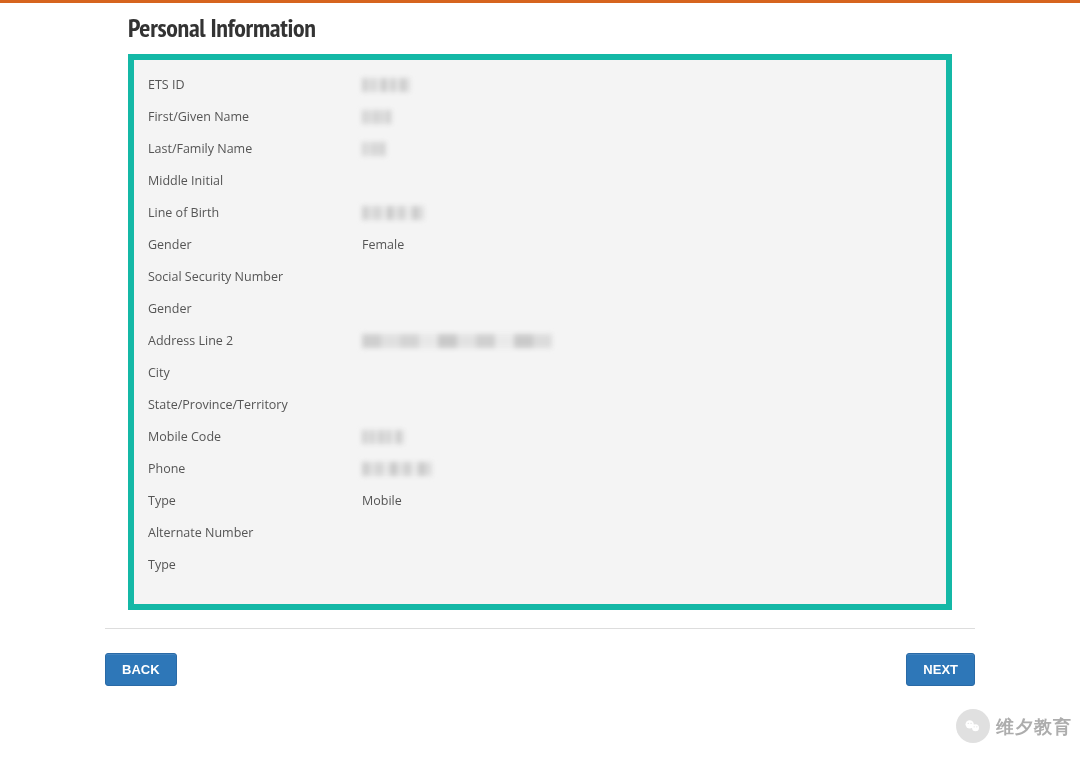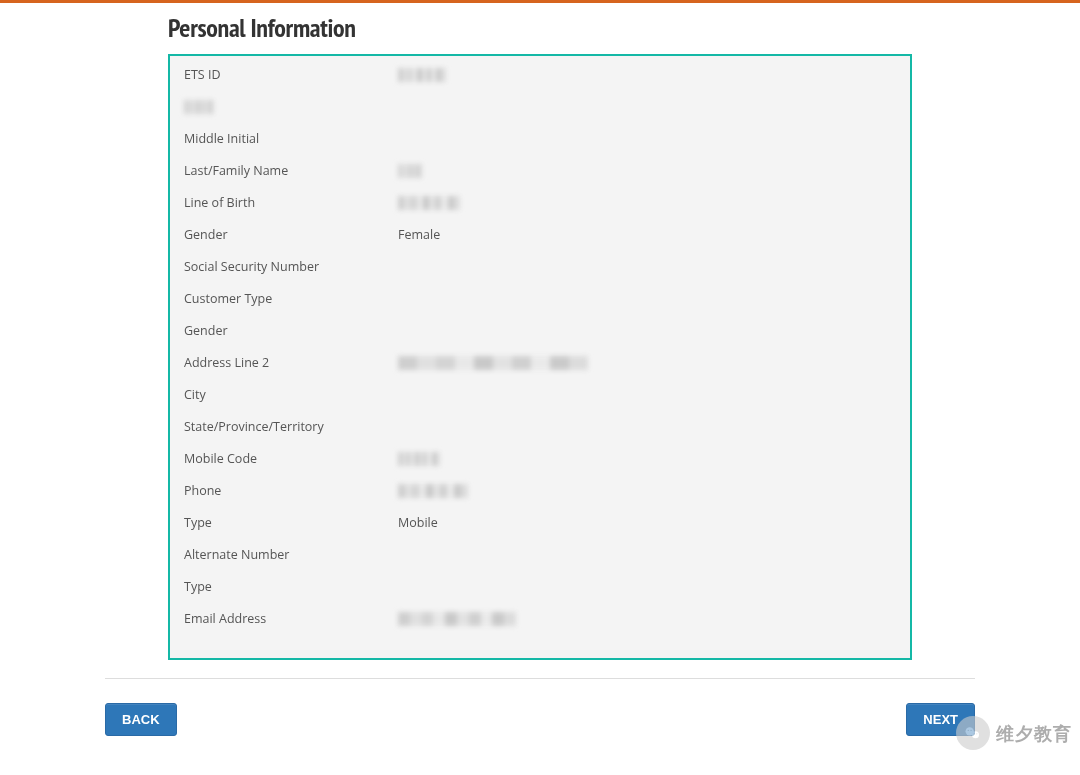--- a/index.html
+++ b/index.html
@@ -17,34 +17,34 @@
       height: 3px;
       background: #d6641e;
       width: 100%;
     }
     .page-wrap {
       padding: 8px 0 0 0;
       width: 100%;
     }
     .content {
       margin: 0 auto;
-      width: 744px;
+      width: 824px;
     }
     .page-title {
       font-family: "PT Sans Narrow", "Arial Narrow", Arial, sans-serif;
       font-weight: 700;
       font-size: 26px;
       color: #333;
       margin-bottom: 10px;
       letter-spacing: -0.3px;
     }
     .panel {
-      border: 2px solid #14b8a6;
+      border: 6px solid #14b8a6;
       background: #f4f4f4;
-      padding: 2px 14px 24px 14px;
+      padding: 8px 14px 24px 14px;
       width: 100%;
     }
     .field-row {
       display: flex;
       align-items: center;
       min-height: 32px;
       font-size: 12.5px;
       color: #555;
     }
     .field-label {
@@ -94,21 +94,21 @@
       border-radius: 3px;
       border: 1px solid #2a6aa6;
       cursor: pointer;
       text-align: center;
       box-shadow: inset 0 1px 0 rgba(255,255,255,0.1);
     }
     
     .watermark {
       position: absolute;
       right: 8px;
-      bottom: 25px;
+      bottom: 32px;
       display: flex;
       align-items: center;
       gap: 6px;
       opacity: 0.6;
       pointer-events: none;
     }
     .wm-icon {
       width: 34px;
       height: 34px;
       border-radius: 50%;
@@ -136,47 +136,44 @@
 
     <h1 class="page-title">Personal Information</h1>
 
     <div class="panel" id="info-panel">
 
     <div class="field-row">
           <div class="field-label">ETS ID</div>
           <div class="field-value"><span class="redact" style="width: 48px;"></span></div>
         </div>
         <div class="field-row">
+          <div class="field-label">First/Given Name</div>
           <div class="field-value"><span class="redact" style="width: 30px;"></span></div>
-        </div>
-        <div class="field-row">
-          <div class="field-label">Middle Initial</div>
-          <div class="field-value"><span></span></div>
         </div>
         <div class="field-row">
           <div class="field-label">Last/Family Name</div>
           <div class="field-value"><span class="redact" style="width: 24px;"></span></div>
         </div>
         <div class="field-row">
+          <div class="field-label">Middle Initial</div>
+          <div class="field-value"><span></span></div>
+        </div>
+        <div class="field-row">
           <div class="field-label">Line of Birth</div>
           <div class="field-value"><span class="redact" style="width: 62px;"></span></div>
         </div>
         <div class="field-row">
           <div class="field-label">Gender</div>
           <div class="field-value"><span>Female</span></div>
         </div>
         <div class="field-row">
           <div class="field-label">Social Security Number</div>
           <div class="field-value"><span></span></div>
         </div>
         <div class="field-row">
-          <div class="field-label">Customer Type</div>
-          <div class="field-value"><span></span></div>
-        </div>
-        <div class="field-row">
           <div class="field-value"><span>Gender</span></div>
         </div>
         <div class="field-row">
           <div class="field-label">Address Line 2</div>
           <div class="field-value"><span class="redact" style="width: 190px;"></span></div>
         </div>
         <div class="field-row">
           <div class="field-label">City</div>
         </div>
         <div class="field-row">
@@ -195,24 +192,20 @@
           <div class="field-label">Type</div>
           <div class="field-value"><span>Mobile</span></div>
         </div>
         <div class="field-row">
           <div class="field-label">Alternate Number</div>
           <div class="field-value"><span></span></div>
         </div>
         <div class="field-row">
           <div class="field-label">Type</div>
           <div class="field-value"><span></span></div>
-        </div>
-        <div class="field-row">
-          <div class="field-label">Email Address</div>
-          <div class="field-value"><span class="redact" style="width: 118px;"></span></div>
         </div>
       </div>
 
   </div>
 
   <div class="footer-bar">
     <button class="btn">BACK</button>
     <button class="btn">NEXT</button>
   </div>
 </div>

